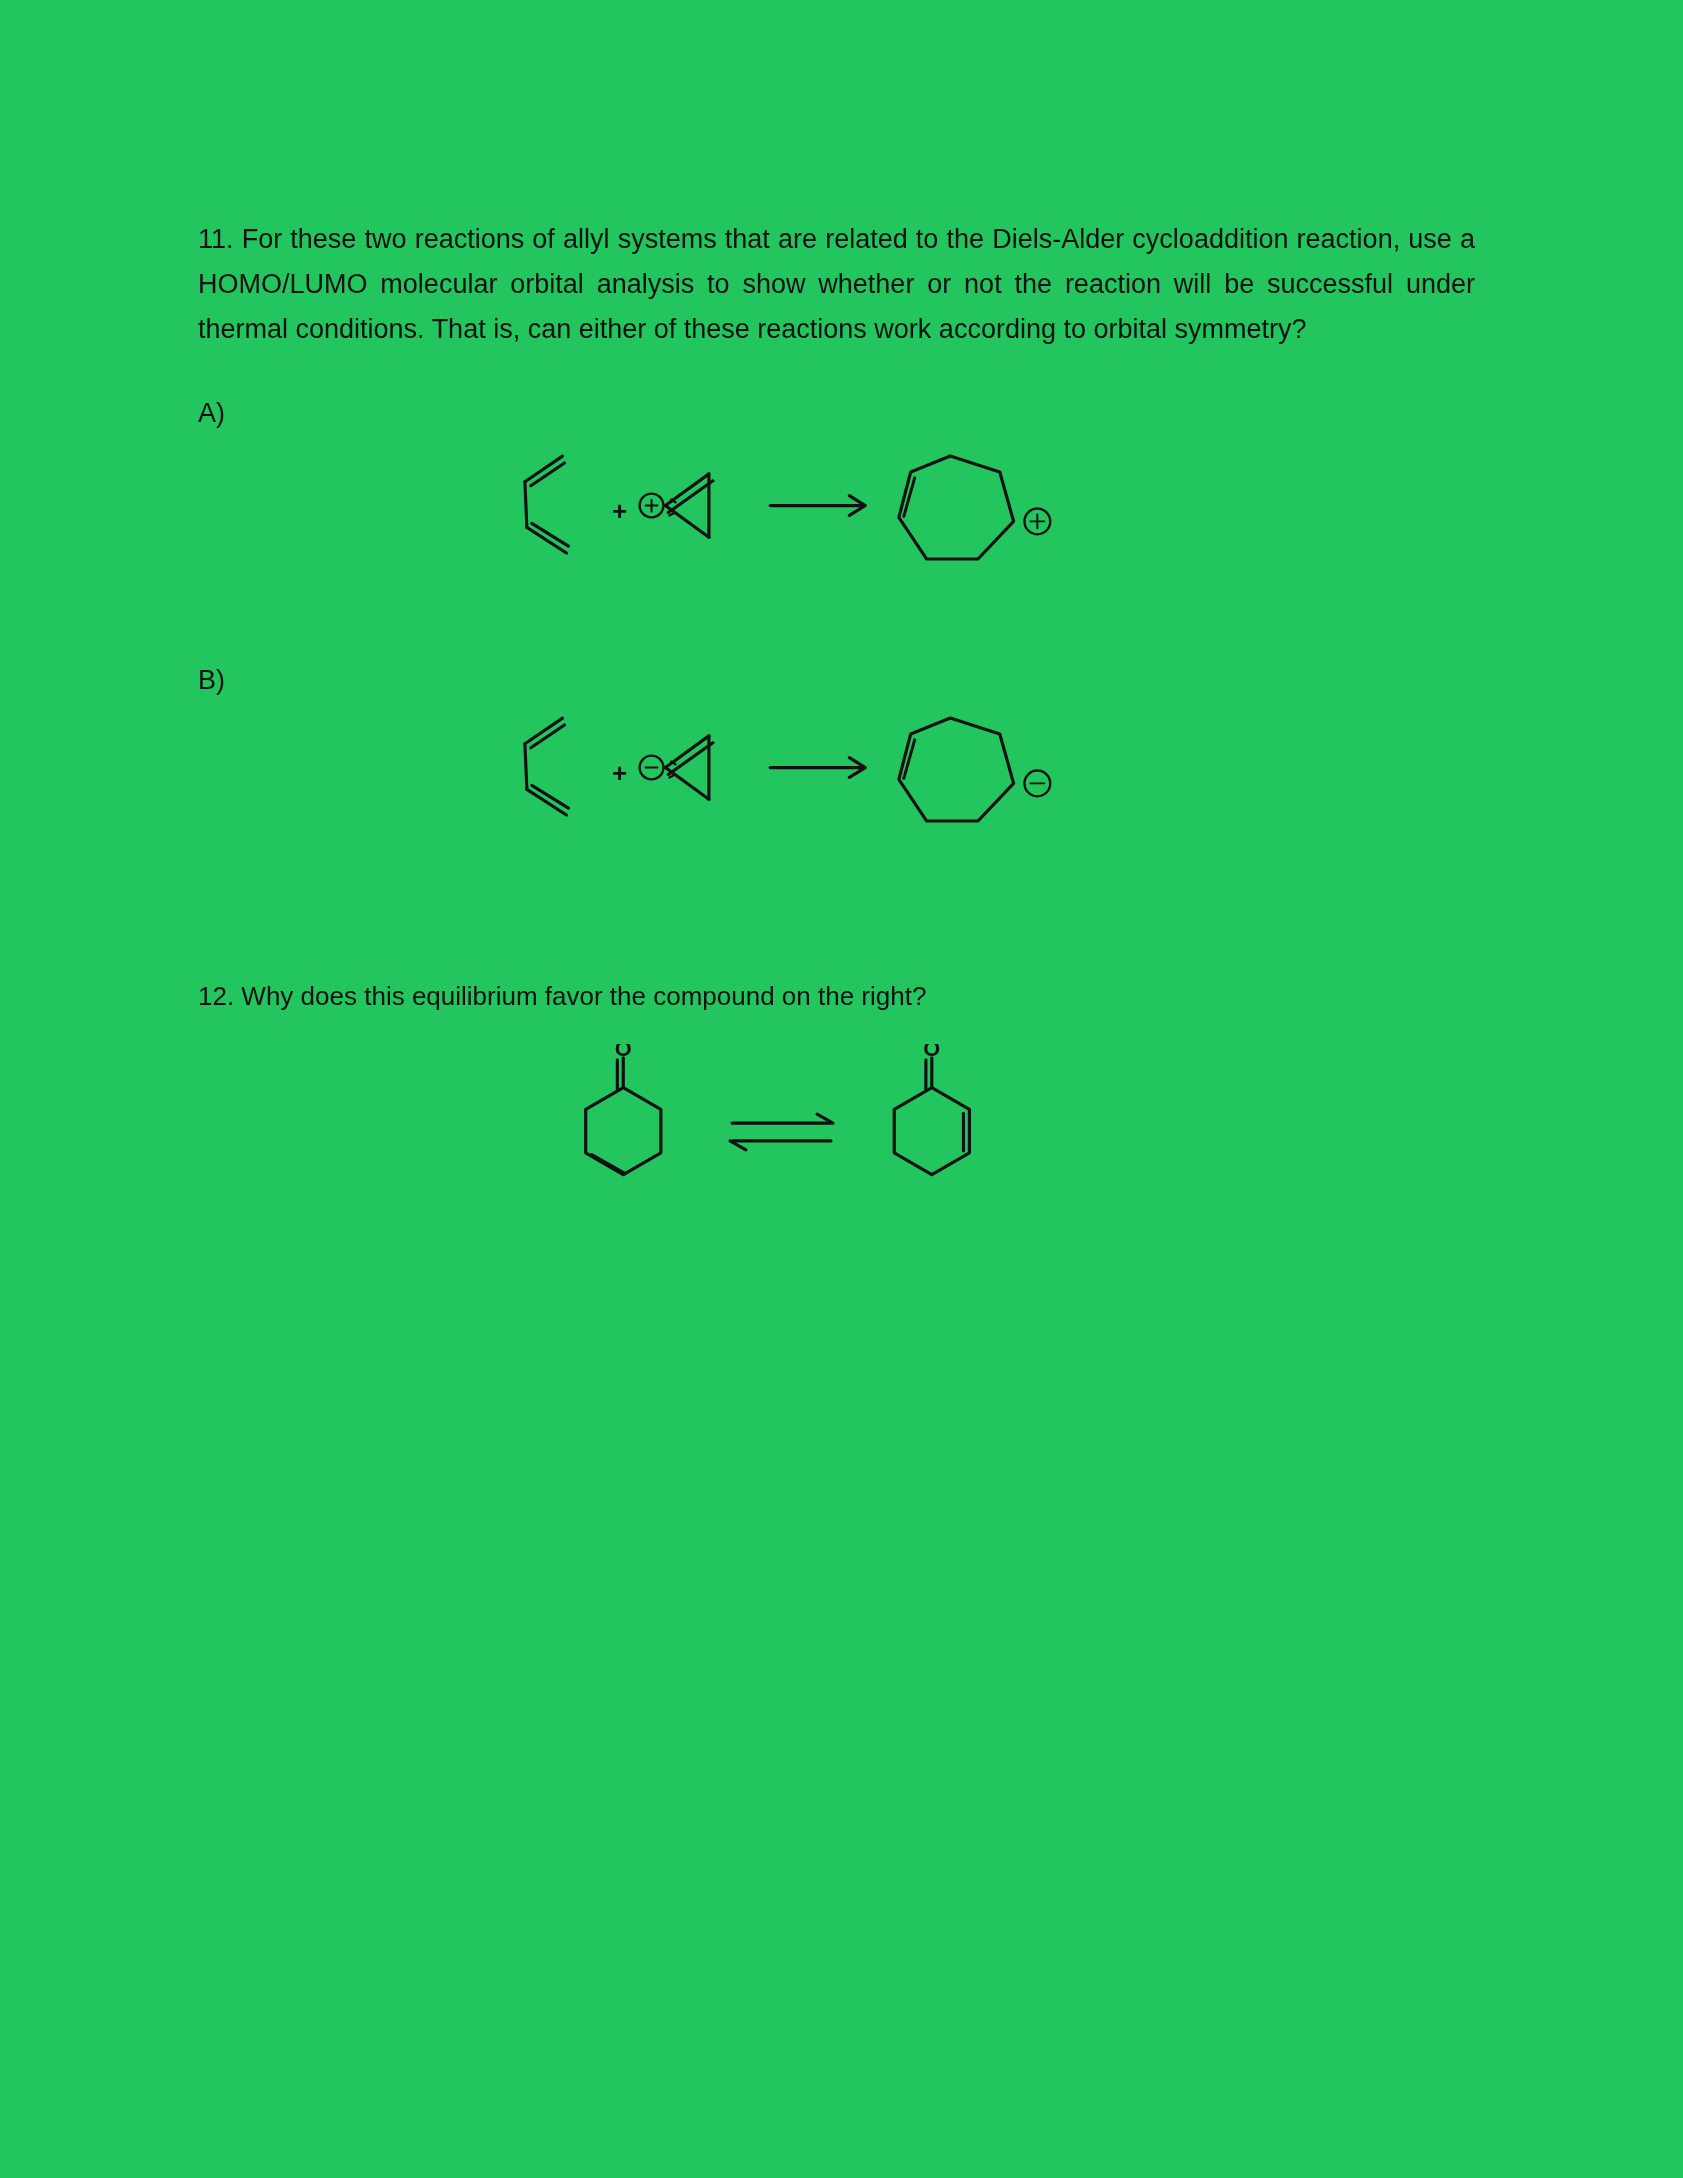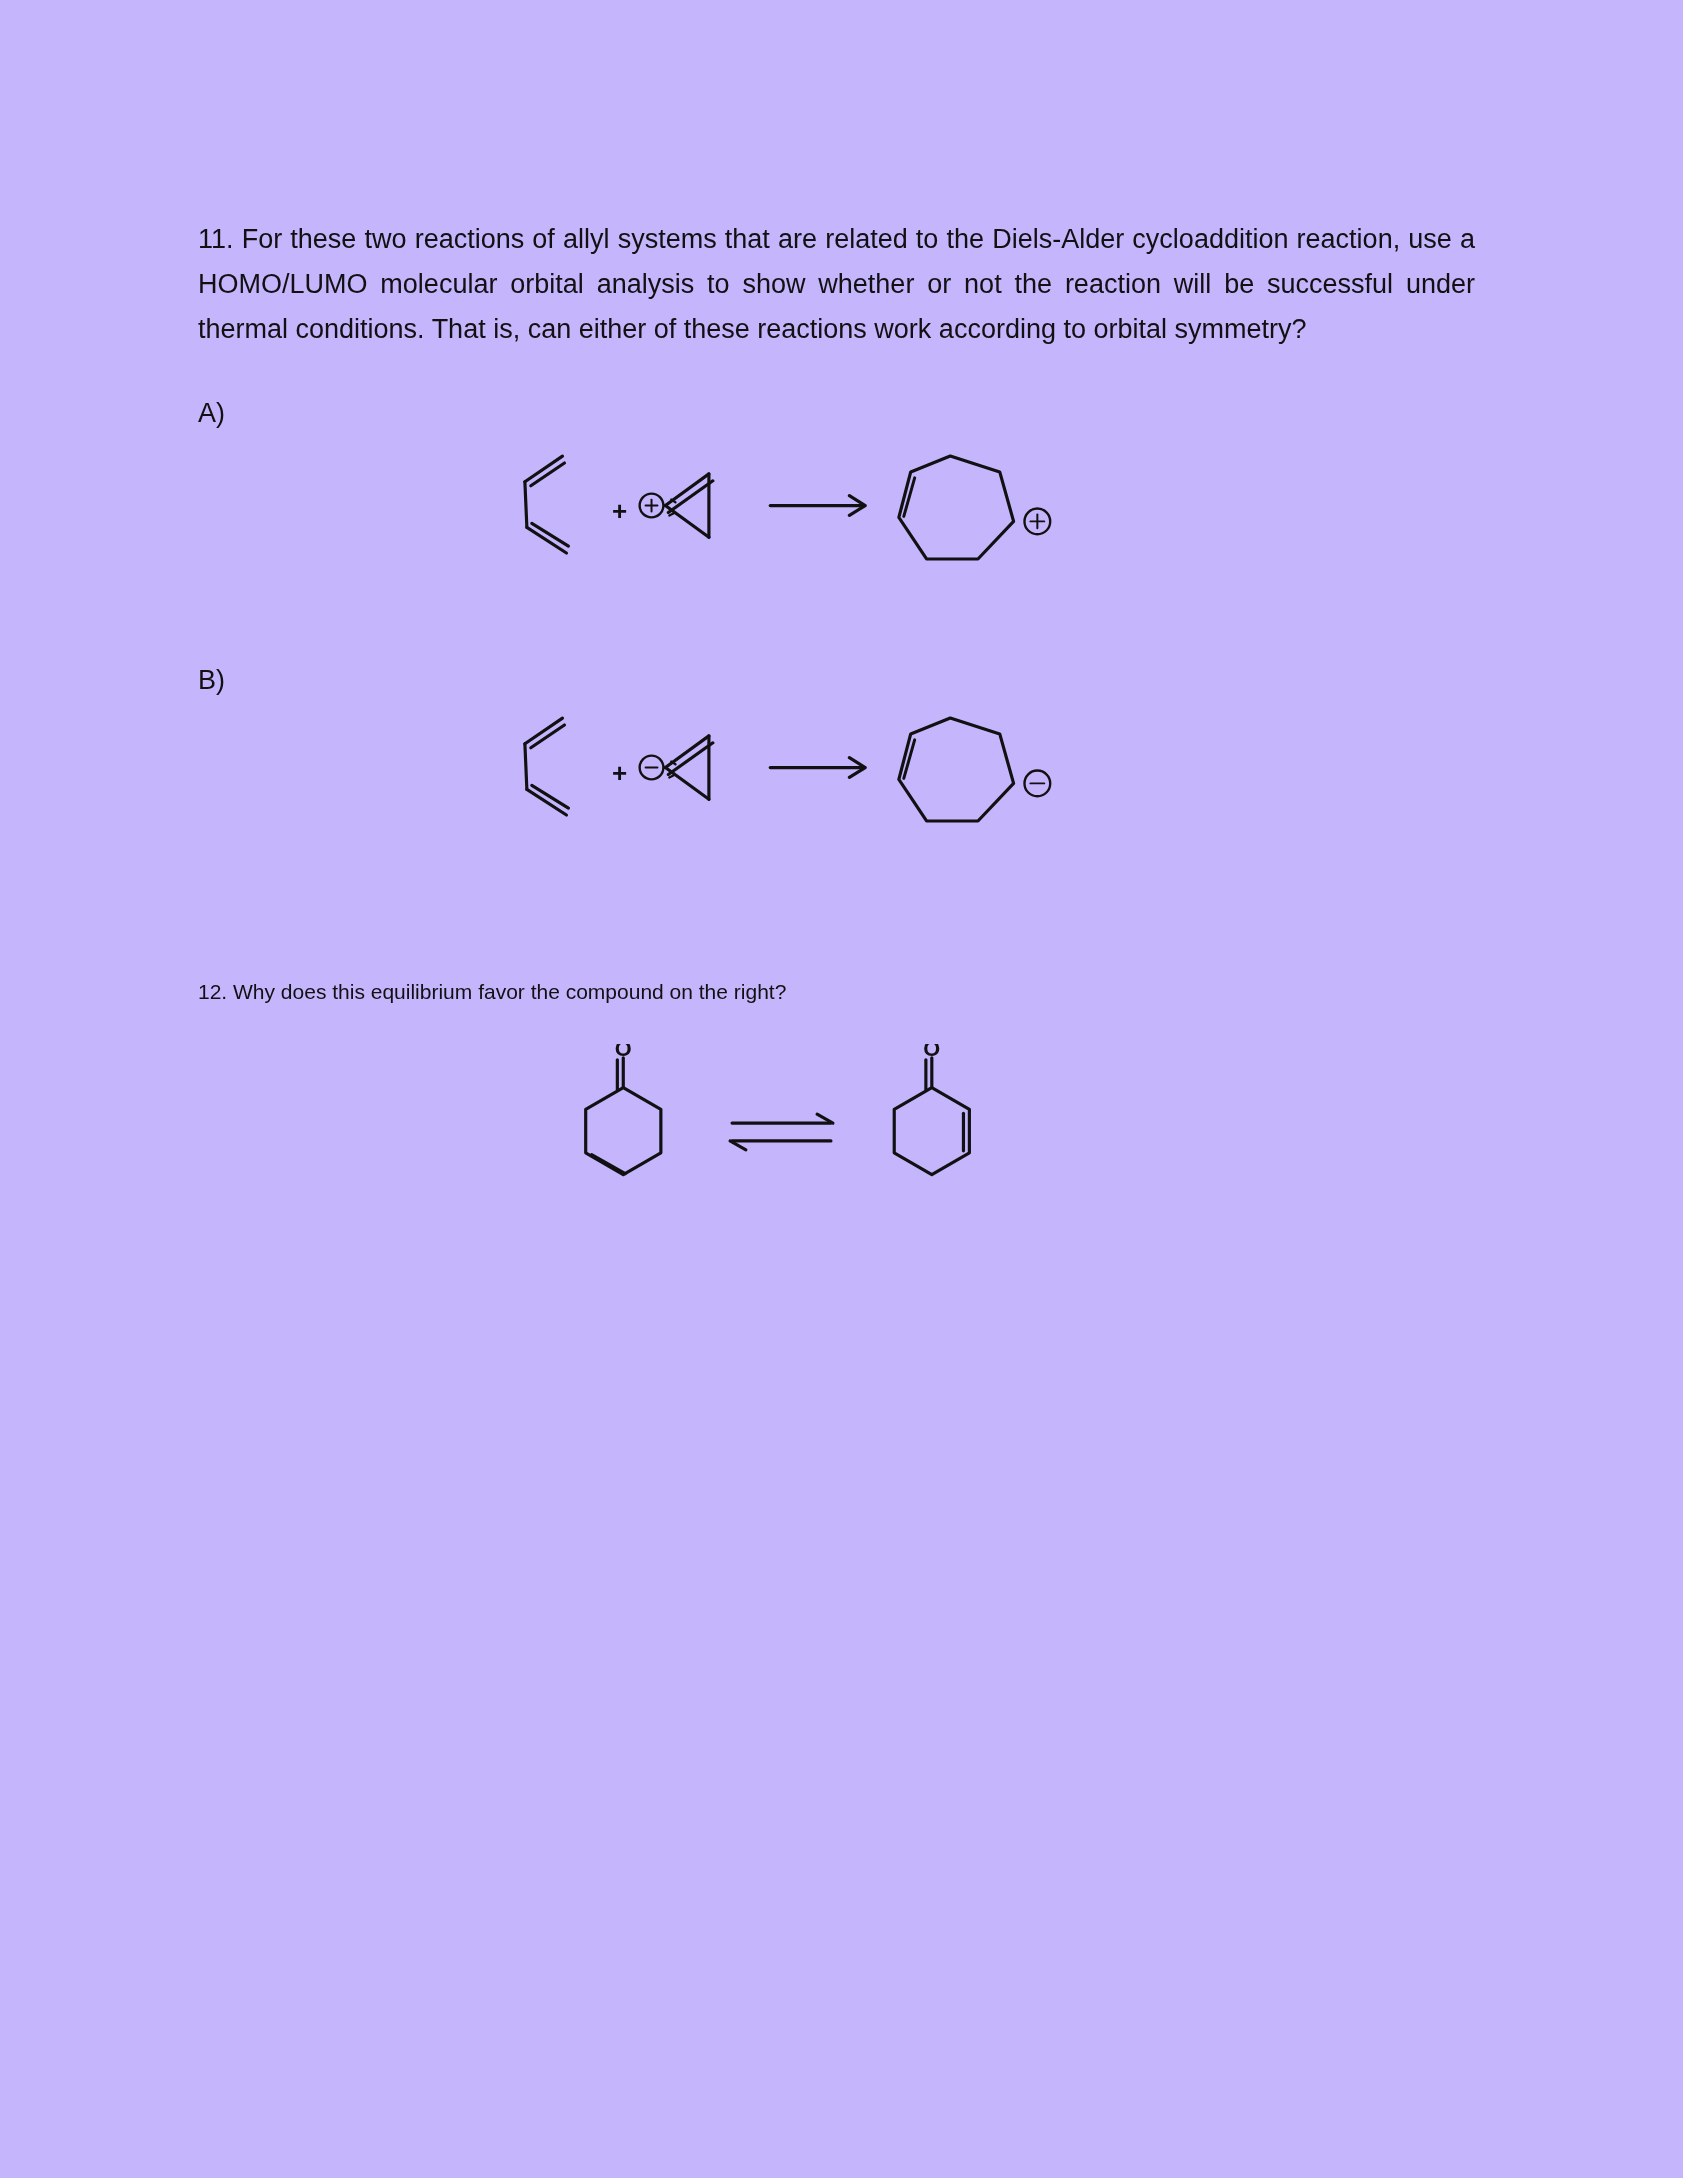--- a/index.html
+++ b/index.html
@@ -13,21 +13,21 @@
     position: relative;
     font-family: "Liberation Sans", sans-serif;
     color: #000000;
     overflow: hidden;
   }
   .page {
     position: absolute;
     left: 0; top: 0;
     width: 1683px;
     height: 2178px;
-    background: #c4b5fd;
+    background: #22c55e;
   }
   .q-text {
     position: absolute;
     left: 198px;
     width: 1277px;
     font-size: 27px;
     line-height: 45px;
     text-align: justify;
     text-justify: inter-word;
     color: #111111;
@@ -39,21 +39,21 @@
     line-height: 34px;
     color: #111111;
   }
   #label-a { left: 198px; top: 396px; }
   #label-b { left: 198px; top: 663px; }
   #q12-text {
     position: absolute;
     left: 198px;
     top: 948px;
     width: 1277px;
-    font-size: 21px;
+    font-size: 26px;
     line-height: 45px;
     color: #111111;
   }
   .scheme {
     position: absolute;
   }
   #scheme-a { left: 515px; top: 446px; }
   #scheme-b { left: 515px; top: 708px; }
   #scheme-12 { left: 554px; top: 1044px; }
   svg { display: block; }

